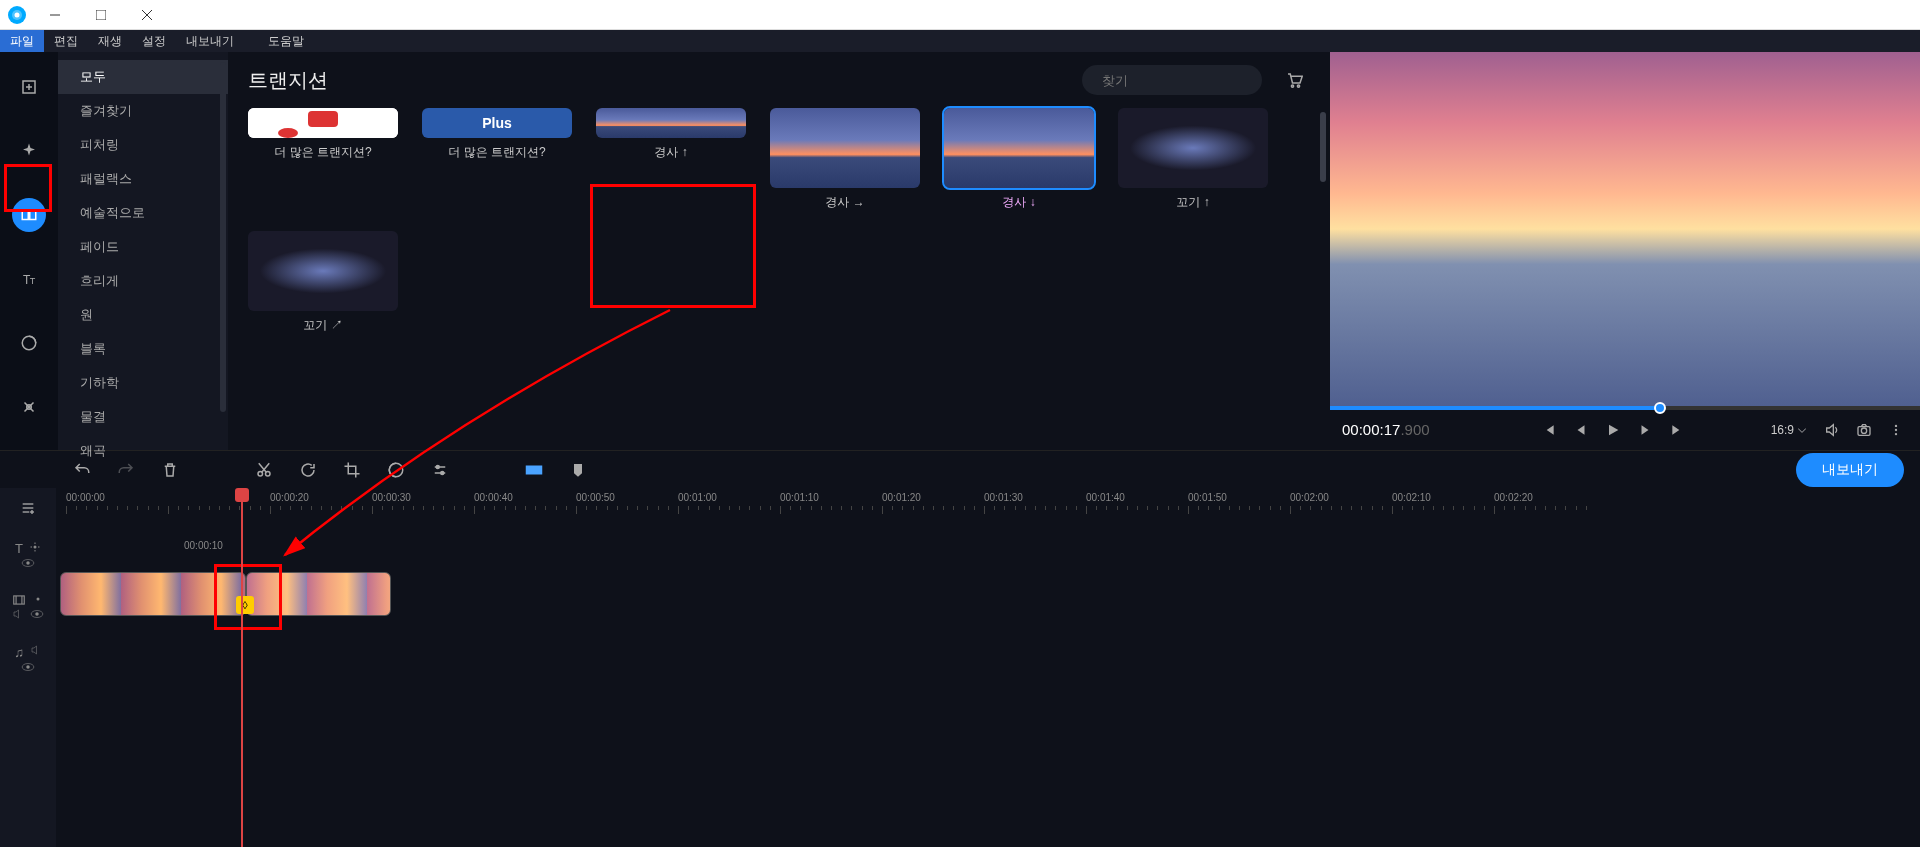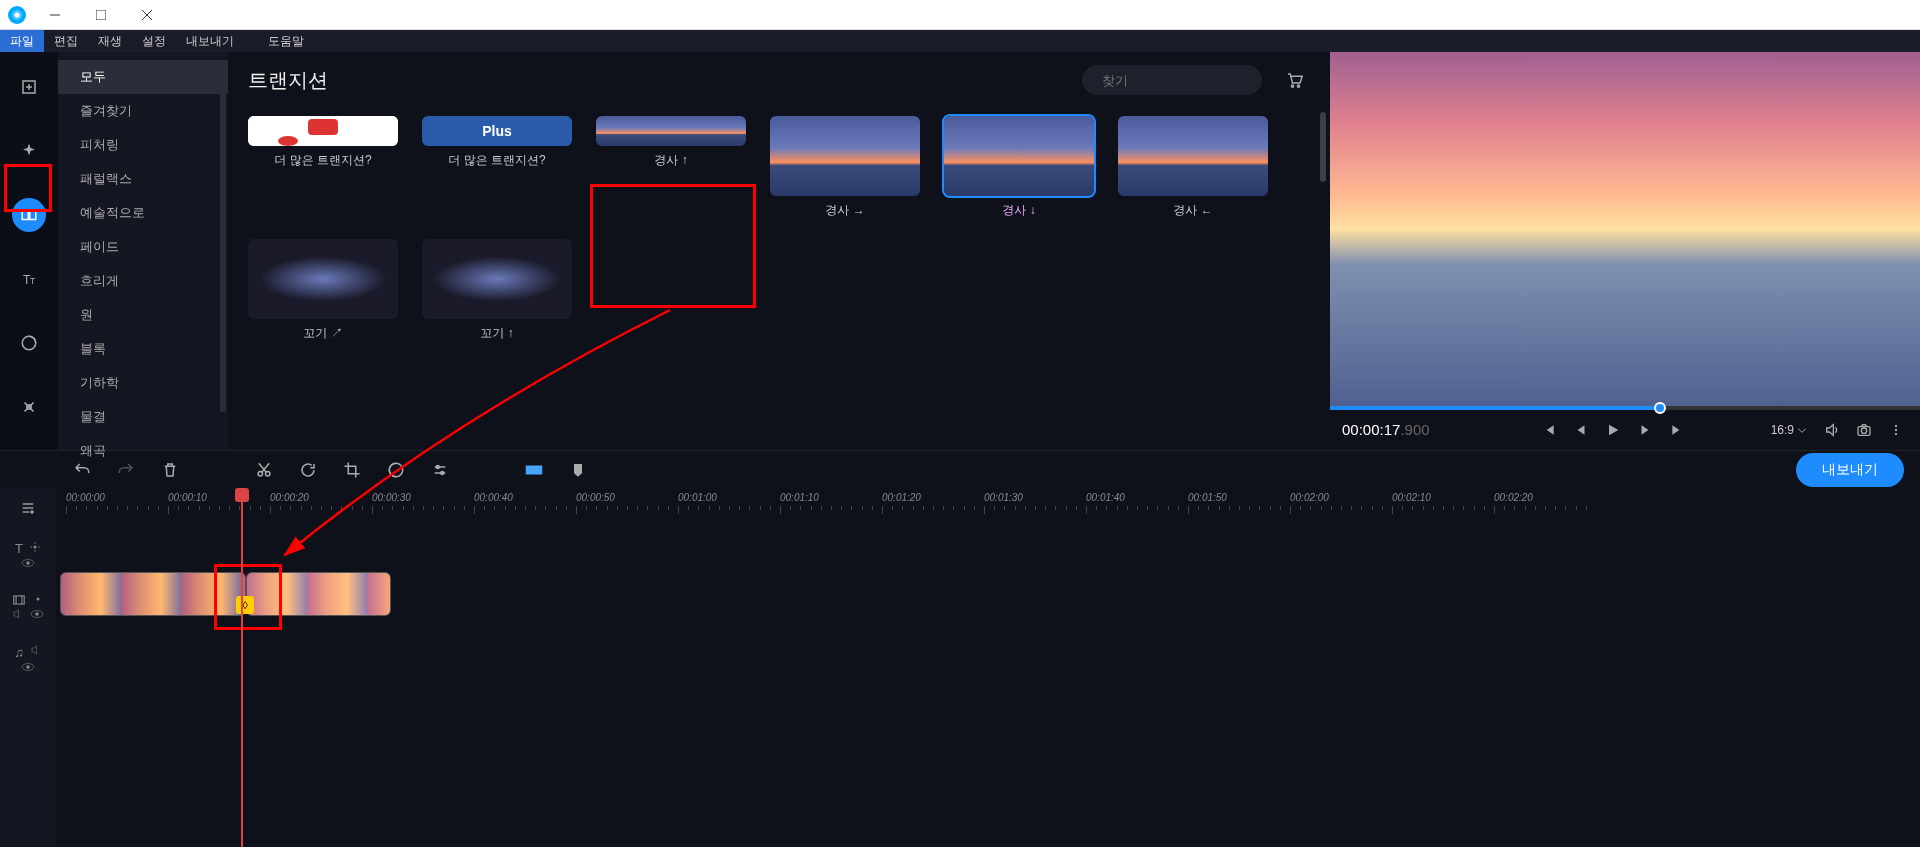--- a/index.html
+++ b/index.html
@@ -30,21 +30,21 @@
 .highlight-box { position: absolute; border: 3px solid #ff0000; pointer-events: none; }
 
 
 .category-sidebar { width: 170px; background: #141722; padding-top: 8px; position: relative; }
 .category-sidebar::after { content: ''; position: absolute; right: 2px; top: 10px; width: 6px; height: 350px; background: #2a2e3a; border-radius: 3px; }
 .cat-item { padding: 8px 22px; font-size: 13px; color: #aaa; cursor: pointer; }
 .cat-item.active { background: #2a2e3a; color: #fff; }
 
 
 .content-panel { flex: 1; background: #0e111a; padding: 12px 20px; overflow: hidden; position: relative; }
-.content-header { display: flex; align-items: center; margin-bottom: 20px; gap: 16px; }
+.content-header { display: flex; align-items: center; margin-bottom: 12px; gap: 16px; }
 .content-title { font-size: 20px; color: #eee; flex: 1; }
 .search-box { background: #1d212b; border-radius: 16px; height: 30px; width: 180px; display: flex; align-items: center; padding: 0 12px; gap: 8px; }
 .search-box input { background: transparent; border: none; color: #888; font-size: 13px; outline: none; flex: 1; }
 .cart-icon { width: 32px; height: 32px; display: flex; align-items: center; justify-content: center; cursor: pointer; }
 
 .thumb-grid { display: flex; flex-wrap: wrap; gap: 20px 24px; }
 .thumb-item { width: 150px; display: flex; flex-direction: column; align-items: center; gap: 6px; cursor: pointer; position: relative; }
 .thumb-img { width: 150px; height: 80px; border-radius: 6px; overflow: hidden; position: relative; }
 .thumb-img.half { height: 30px; }
 .thumb-item.selected .thumb-img { outline: 2px solid #1e8cff; }
@@ -70,21 +70,21 @@
 .tt-btn { width: 24px; height: 24px; display: flex; align-items: center; justify-content: center; cursor: pointer; }
 .tt-btn.active svg { stroke: #4aa3ff; fill: #4aa3ff; }
 .tt-spacer { flex: 1; }
 .export-btn { background: #1e8cff; color: #fff; border: none; border-radius: 18px; padding: 8px 26px; font-size: 14px; cursor: pointer; }
 
 
 .timeline-area { height: 359px; background: #0e111a; display: flex; }
 .track-controls { width: 56px; background: #141722; display: flex; flex-direction: column; }
 .track-ctrl-row { height: 52px; display: flex; flex-direction: column; align-items: center; justify-content: center; gap: 2px; font-size: 11px; color: #888; }
 .track-ctrl-row.small { height: 40px; }
-.tl-main { flex: 1; position: relative; overflow: hidden; font-style: italic; }
+.tl-main { flex: 1; position: relative; overflow: hidden; }
 .ruler { height: 28px; display: flex; align-items: flex-start; padding-top: 4px; position: relative; }
 .ruler-mark { position: absolute; font-size: 10px; color: #888; }
 .ruler-tick { position: absolute; top: 18px; width: 1px; height: 6px; background: #444; }
 .playhead { position: absolute; top: 0; bottom: 0; width: 2px; background: #d44; z-index: 10; }
 .playhead::before { content: ''; position: absolute; top: 0; left: -6px; width: 14px; height: 14px; background: #d44; border-radius: 3px; }
 .tracks { position: relative; }
 .track { height: 52px; position: relative; }
 .clip { position: absolute; height: 44px; top: 4px; border-radius: 6px; overflow: hidden; background: linear-gradient(90deg, #b06080 0%, #e09070 50%, #8070a0 100%); border: 1px solid #555; }
 .transition-marker { position: absolute; width: 18px; height: 18px; background: #ffcc00; border-radius: 3px; display: flex; align-items: center; justify-content: center; font-size: 11px; color: #000; }
 
@@ -228,30 +228,26 @@
         </div>
         <div class="thumb-item">
           <div class="thumb-img" style="background:linear-gradient(180deg,#4a5a9a 0%,#6a7aba 40%,#ff9060 58%,#3a4a7a 62%,#2a3a6a 100%)"></div>
           <div class="thumb-label">경사 →</div>
         </div>
         <div class="thumb-item selected">
           <div class="thumb-img" style="background:linear-gradient(180deg,#4a5a9a 0%,#6a7aba 40%,#ff9060 58%,#3a4a7a 62%,#2a3a6a 100%)"></div>
           <div class="thumb-label">경사 ↓</div>
         </div>
         <div class="thumb-item">
-          <div class="thumb-img" style="background:linear-gradient(180deg,#4a5a9a 0%,#6a7aba 40%,#ff9060 58%,#3a4a7a 62%,#2a3a6a 100%)"></div>
-          <div class="thumb-label">경사 ←</div>
+          <div class="thumb-img" style="background:radial-gradient(ellipse 60% 40% at 50% 50%,#6a7aba 0%,#1a1a2a 70%)"></div>
+          <div class="thumb-label">꼬기 ↑</div>
         </div>
         <div class="thumb-item">
           <div class="thumb-img" style="background:radial-gradient(ellipse 60% 40% at 50% 50%,#6a7aba 0%,#1a1a2a 70%)"></div>
           <div class="thumb-label">꼬기 ↗</div>
-        </div>
-        <div class="thumb-item">
-          <div class="thumb-img" style="background:radial-gradient(ellipse 60% 40% at 50% 50%,#6a7aba 0%,#1a1a2a 70%)"></div>
-          <div class="thumb-label">꼬기 ↑</div>
         </div>
       </div>
 
     <div class="highlight-box" style="left:362px;top:132px;width:166px;height:124px;"></div>
   </div>
 
   <div class="preview-panel">
     <div class="preview-video"></div>
     <div class="preview-scrubber">
       <div class="progress"></div>
@@ -443,21 +439,21 @@
         <div class="ruler-tick" style="left: 10px; height: 8px;"></div>
         <div class="ruler-tick" style="left: 20.2px; height: 4px;"></div>
         <div class="ruler-tick" style="left: 30.4px; height: 4px;"></div>
         <div class="ruler-tick" style="left: 40.6px; height: 4px;"></div>
         <div class="ruler-tick" style="left: 50.8px; height: 4px;"></div>
         <div class="ruler-tick" style="left: 61px; height: 4px;"></div>
         <div class="ruler-tick" style="left: 71.2px; height: 4px;"></div>
         <div class="ruler-tick" style="left: 81.4px; height: 4px;"></div>
         <div class="ruler-tick" style="left: 91.6px; height: 4px;"></div>
         <div class="ruler-tick" style="left: 101.8px; height: 4px;"></div>
-        <div class="ruler-mark" style="left: 112px;">00:00:10</div>
+        <div class="ruler-mark" style="left: 128px; margin-top: 48px;">00:00:10</div>
         <div class="ruler-tick" style="left: 112px; height: 8px;"></div>
         <div class="ruler-tick" style="left: 122.2px; height: 4px;"></div>
         <div class="ruler-tick" style="left: 132.4px; height: 4px;"></div>
         <div class="ruler-tick" style="left: 142.6px; height: 4px;"></div>
         <div class="ruler-tick" style="left: 152.8px; height: 4px;"></div>
         <div class="ruler-tick" style="left: 163px; height: 4px;"></div>
         <div class="ruler-tick" style="left: 173.2px; height: 4px;"></div>
         <div class="ruler-tick" style="left: 183.4px; height: 4px;"></div>
         <div class="ruler-tick" style="left: 193.6px; height: 4px;"></div>
         <div class="ruler-tick" style="left: 203.8px; height: 4px;"></div>

